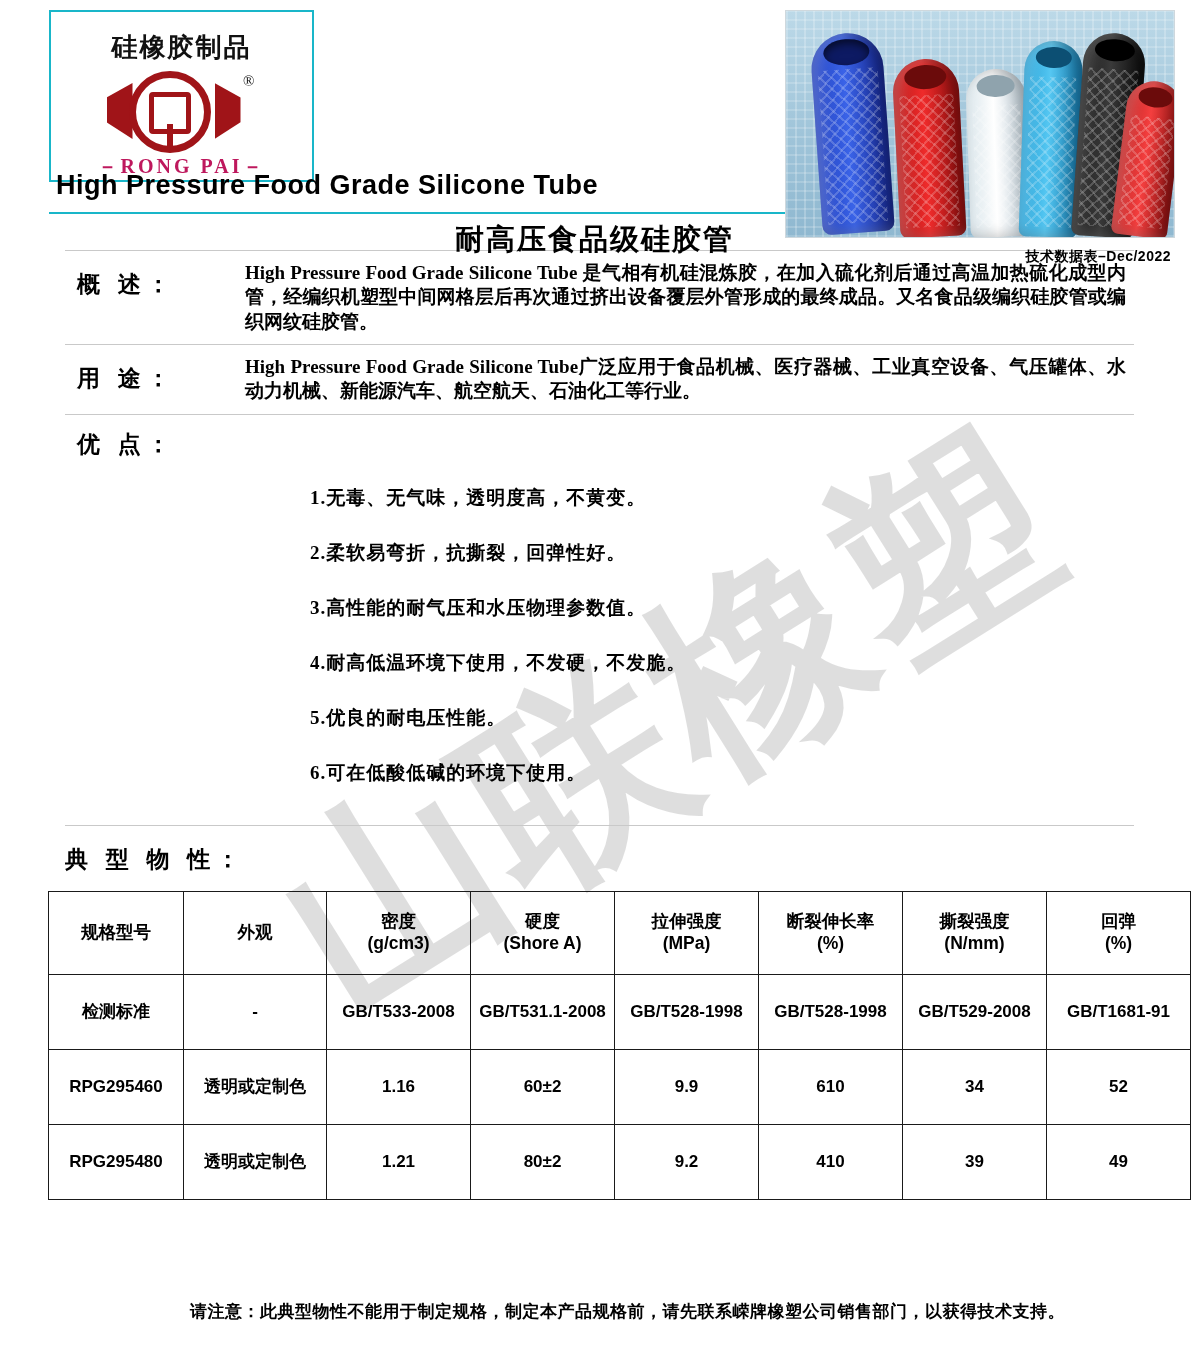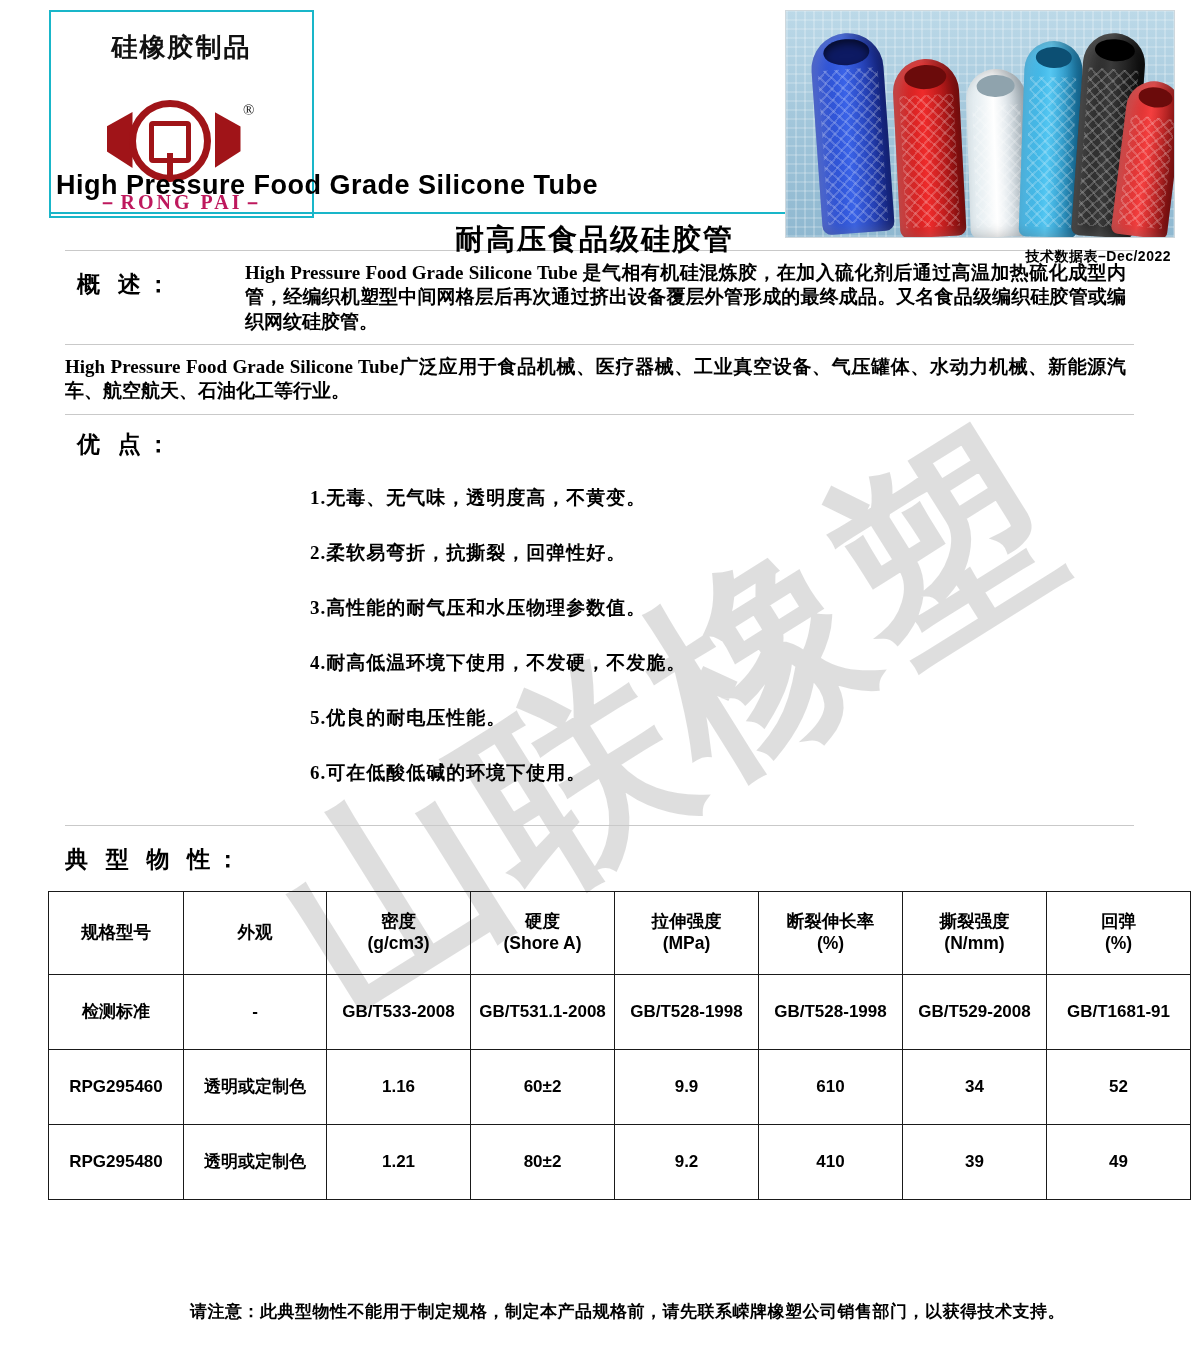--- a/index.html
+++ b/index.html
@@ -48,29 +48,28 @@
     z-index: 10;
   }
   .header {
     position: relative;
     height: 250px;
   }
   .logo-box {
     position: absolute;
     left: 49px; top: 10px;
     width: 265px;
-    height: 208px;
+    height: 172px;
     border: 2px solid #19b6c9;
     box-sizing: border-box;
     display: flex;
     flex-direction: column;
     align-items: center;
     justify-content: flex-start;
     padding-top: 18px;
-    gap: 29px;
   }
   .logo-cn {
     font-family: "Liberation Serif", serif;
     font-size: 26px;
     font-weight: bold;
     color: #111;
     letter-spacing: 2px;
   }
   .logo-mark {
     margin-top: 4px;
@@ -378,20 +377,21 @@
   </div>
 
   <div class="rule"></div>
   <div class="sec">
     <div class="sec-label">概 述：</div>
     <div class="sec-body">High Pressure Food Grade  Silicone Tube 是气相有机硅混炼胶，在加入硫化剂后通过高温加热硫化成型内管，经编织机塑型中间网格层后再次通过挤出设备覆层外管形成的最终成品。又名食品级编织硅胶管或编织网纹硅胶管。</div>
   </div>
 
   <div class="rule"></div>
   <div class="sec">
+    <div class="sec-label">用 途：</div>
     <div class="sec-body">High Pressure Food Grade Silicone Tube广泛应用于食品机械、医疗器械、工业真空设备、气压罐体、水动力机械、新能源汽车、航空航天、石油化工等行业。</div>
   </div>
 
   <div class="rule"></div>
   <div class="adv-label">优 点：</div>
   <div class="adv-list">
     <div class="adv-item">1.无毒、无气味，透明度高，不黄变。</div>
     <div class="adv-item">2.柔软易弯折，抗撕裂，回弹性好。</div>
     <div class="adv-item">3.高性能的耐气压和水压物理参数值。</div>
     <div class="adv-item">4.耐高低温环境下使用，不发硬，不发脆。</div>

